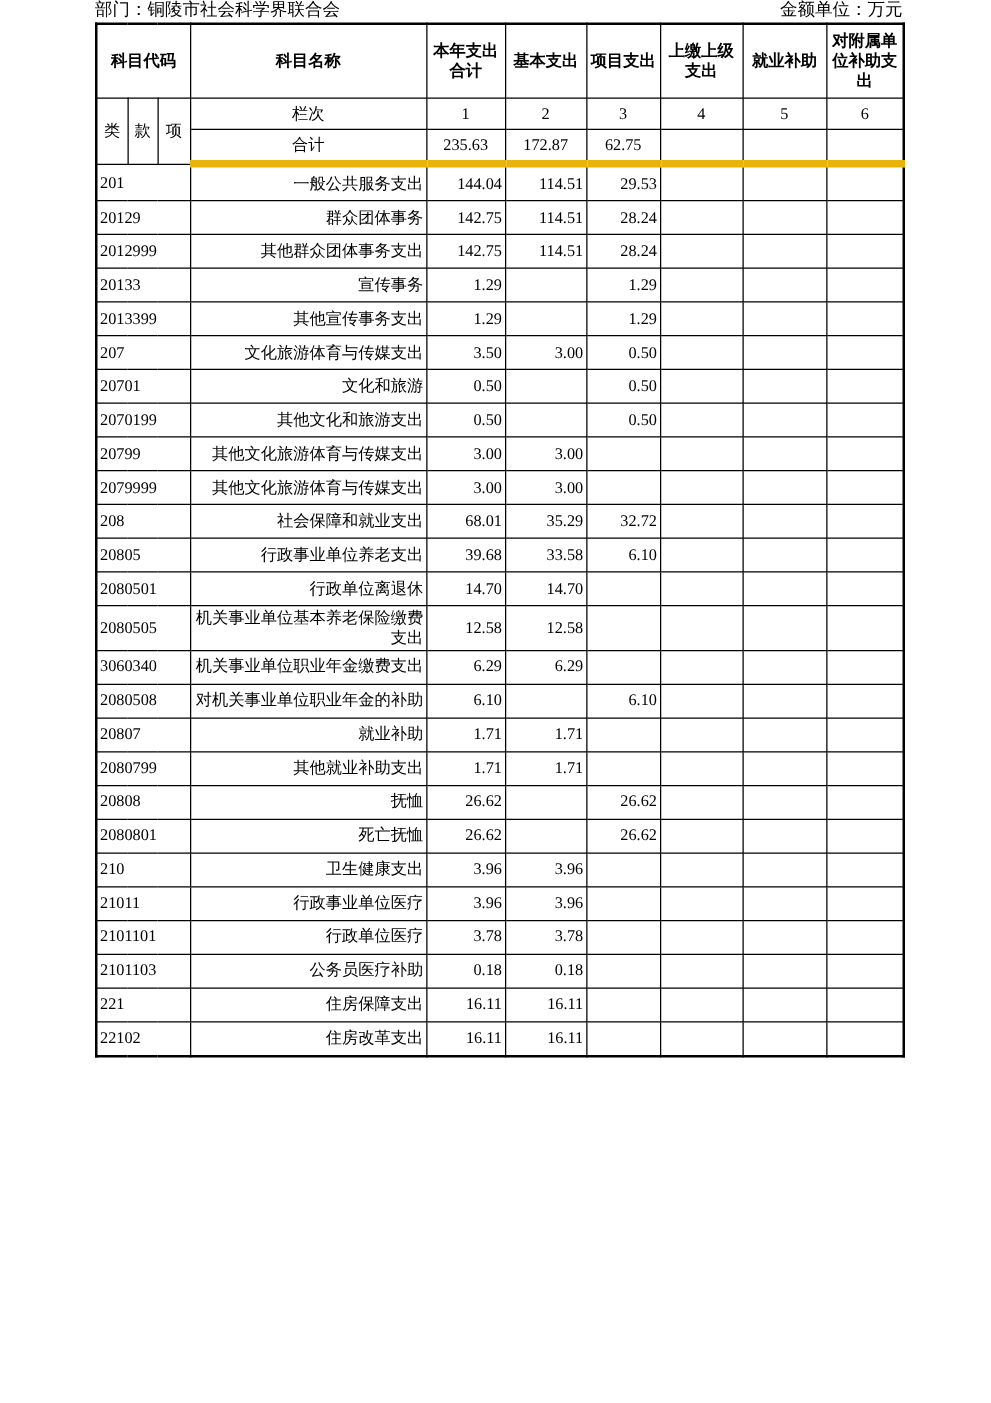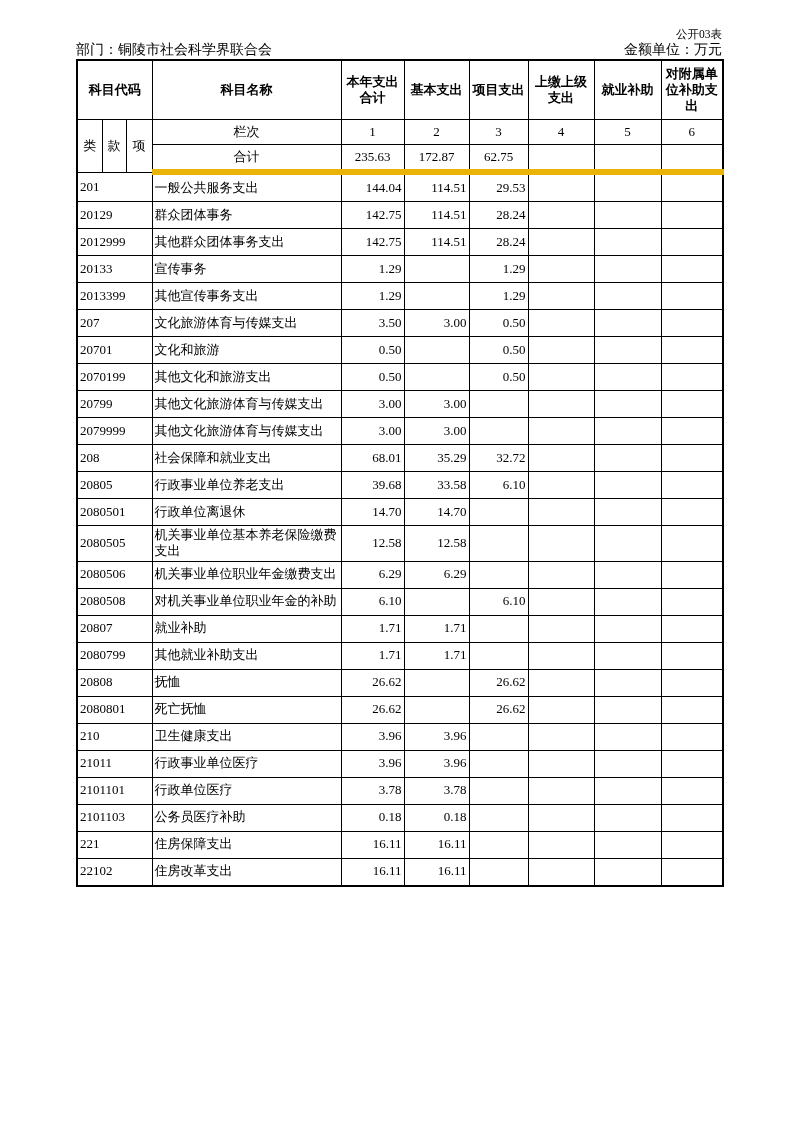--- a/index.html
+++ b/index.html
@@ -79,37 +79,36 @@
   }
   td.num {
     text-align: right;
     padding-right: 2px;
   }
   td.code {
     text-align: left;
     padding-left: 2px;
   }
   td.name {
-    text-align: left;
+    text-align: right;
     padding-left: 4px;
     padding-right: 3px;
   }
   tbody td {
     height: 24px;
   }
 </style>
 </head>
 <body>
 
 <div class="page">
 
 
   <div class="doc">
 
-    <div class="sheet-label">公开03表</div>
 
     <div class="meta-line">
       <span>部门：铜陵市社会科学界联合会</span>
       <span>金额单位：万元</span>
     </div>
 
     <table class="main">
       <colgroup>
         <col style="width:25px">
           <col style="width:24px">
@@ -290,21 +289,21 @@
             <td class="code" colspan="3">2080505</td>
             <td class="name">机关事业单位基本养老保险缴费支出</td>
             <td class="num">12.58</td>
             <td class="num">12.58</td>
             <td class="num"></td>
             <td class="num"></td>
             <td class="num"></td>
             <td class="num"></td>
           </tr>
           <tr>
-            <td class="code" colspan="3">2080506</td>
+            <td class="code" colspan="3">3060340</td>
             <td class="name">机关事业单位职业年金缴费支出</td>
             <td class="num">6.29</td>
             <td class="num">6.29</td>
             <td class="num"></td>
             <td class="num"></td>
             <td class="num"></td>
             <td class="num"></td>
           </tr>
           <tr>
             <td class="code" colspan="3">2080508</td>

